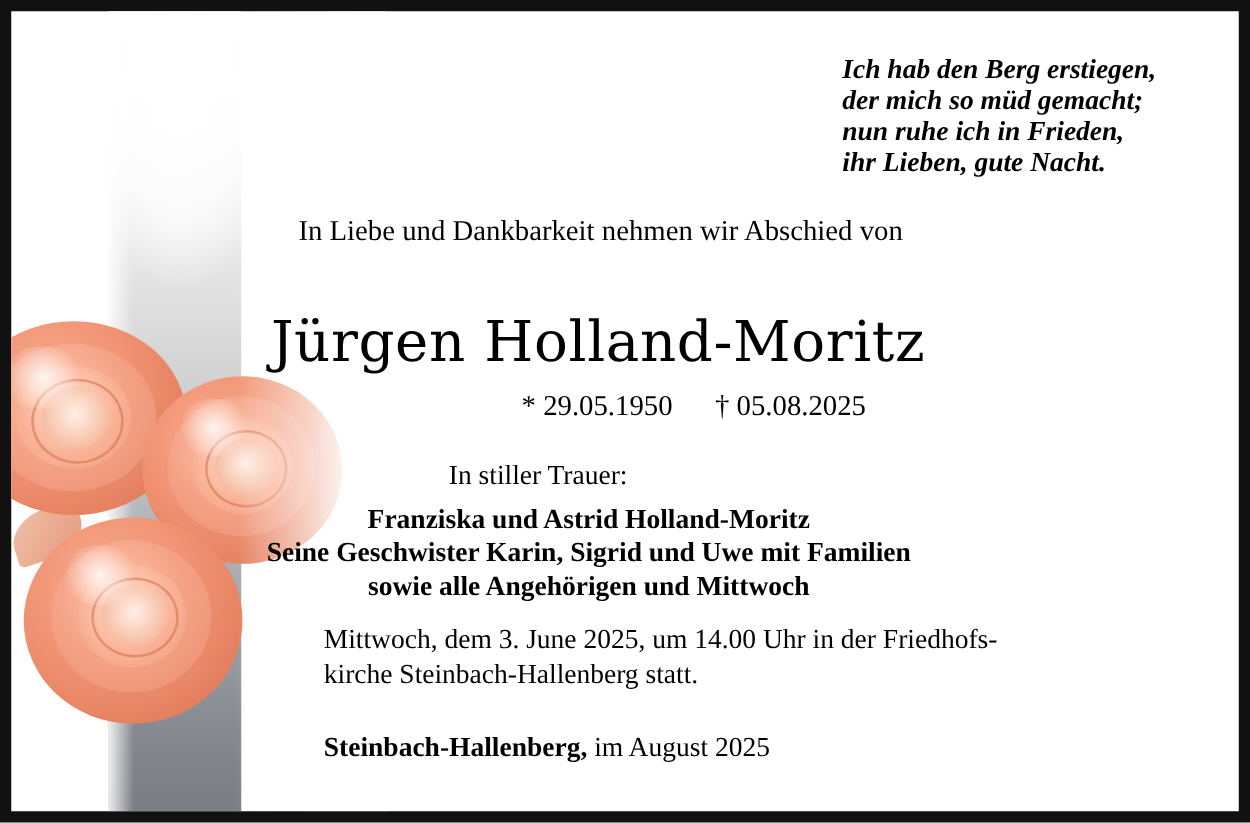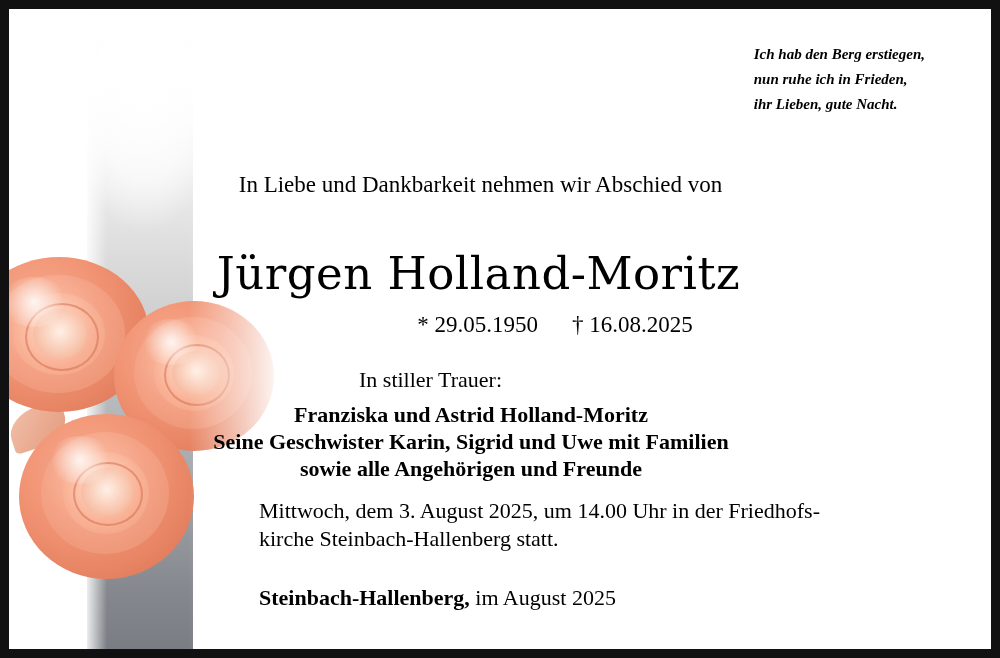--- a/index.html
+++ b/index.html
@@ -152,21 +152,21 @@
     height: 640px;
   }
 
   .verse {
     position: absolute;
     right: 66px;
     top: 33px;
     text-align: left;
     font-style: italic;
     font-weight: bold;
-    font-size: 15px;
+    font-size: 22px;
     line-height: 25px;
     color: #000000;
   }
 
   .intro-line {
     position: absolute;
     top: 163px;
     left: 0;
     width: 843px;
     text-align: center;
@@ -285,42 +285,43 @@
       <div class="highlight"></div>
     </div>
 
     <div class="white-fade-right"></div>
   </div>
 
   <div class="content">
 
     <div class="verse">
       <div>Ich hab den Berg erstiegen,</div>
+      <div>der mich so müd gemacht;</div>
       <div>nun ruhe ich in Frieden,</div>
       <div>ihr Lieben, gute Nacht.</div>
     </div>
 
     <div class="intro-line">In Liebe und Dankbarkeit nehmen wir Abschied von</div>
 
     <div class="deceased-name">Jürgen Holland-Moritz</div>
 
     <div class="dates">
-      <span>* 29.05.1950</span><span class="gap"></span><span>† 16.08.2025</span>
+      <span>* 29.05.1950</span><span class="gap"></span><span>† 05.08.2025</span>
     </div>
 
     <div class="mourning-label">In stiller Trauer:</div>
 
     <div class="family-block">
       <div>Franziska und Astrid Holland-Moritz</div>
       <div>Seine Geschwister Karin, Sigrid und Uwe mit Familien</div>
-      <div>sowie alle Angehörigen und Freunde</div>
+      <div>sowie alle Angehörigen und Mittwoch</div>
     </div>
 
     <div class="ceremony">
-      <div>Mittwoch, dem 3. August 2025, um 14.00 Uhr in der Friedhofs-</div>
+      <div>Mittwoch, dem 3. June 2025, um 14.00 Uhr in der Friedhofs-</div>
       <div>kirche Steinbach-Hallenberg statt.</div>
     </div>
 
     <div class="place-date">
       <b>Steinbach-Hallenberg,</b><span> im August 2025</span>
     </div>
 
   </div>
 </div>
 

